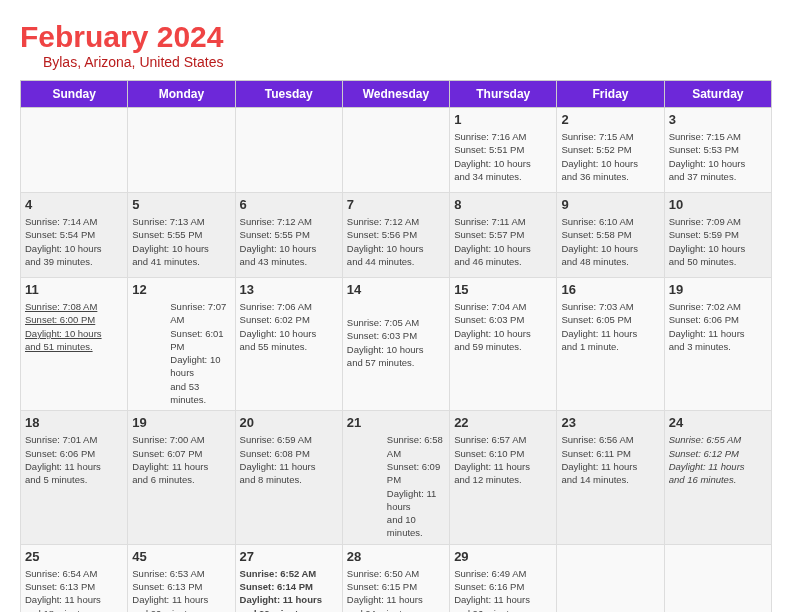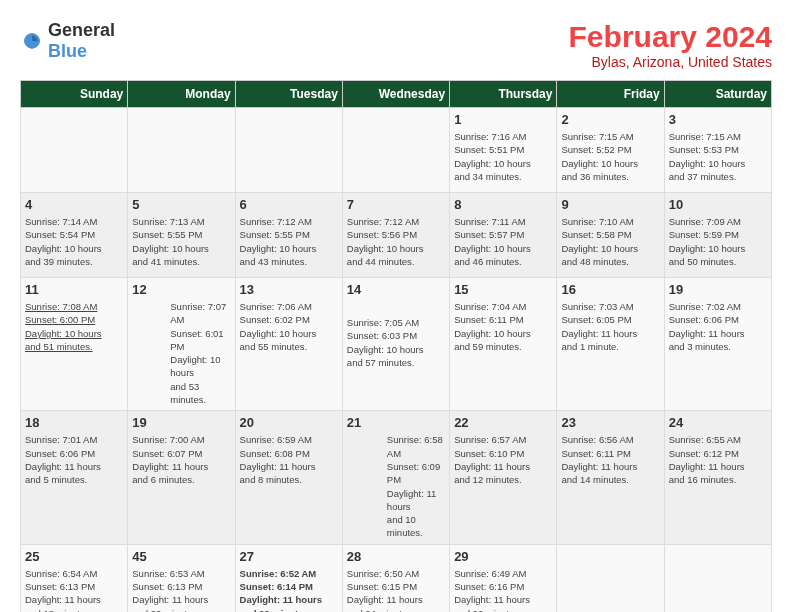--- a/index.html
+++ b/index.html
@@ -46,25 +46,25 @@
     .location-title {
       font-size: 14px;
       color: #b91c1c;
     }
     table {
       width: 100%;
       border-collapse: collapse;
       table-layout: fixed;
     }
     thead tr th {
-      background-color: #14532d;
+      background-color: #6d28d9;
       color: #fff;
       padding: 6px 4px;
       font-size: 12px;
-      text-align: right;
+      text-align: center;
       border: 1px solid #ccc;
       margin-left: 21px;
     }
     tbody tr td {
       vertical-align: top;
       border: 1px solid #ddd;
       padding: 4px;
       font-size: 10px;
       color: #333;
       height: 85px;
@@ -83,30 +83,20 @@
     .day-info {
       font-size: 9.5px;
       line-height: 1.4;
       color: #444;
     }
   </style>
 </head>
 <body>
 
 <div class="header">
-  <div class="logo">
-    <svg class="logo-icon" viewBox="0 0 30 30" xmlns="http://www.w3.org/2000/svg">
-      <path d="M15 5 C10 5, 5 10, 5 15 C5 18, 7 21, 10 23 L15 25 L20 23 C23 21, 25 18, 25 15 C25 10, 20 5, 15 5Z" fill="#4a90d9"></path>
-      <path d="M15 8 C18 8, 22 11, 22 15 L15 15Z" fill="#2a6aad"></path>
-    </svg>
-    <div>
-      <span class="logo-text-general">General</span><br>
-      <span class="logo-text-blue">Blue</span>
-    </div>
-  </div>
   <div class="title-block">
     <div class="month-title">February 2024</div>
     <div class="location-title">Bylas, Arizona, United States</div>
   </div>
 </div>
 
 <table>
   <thead>
     <tr id="header-row">
         <th>Sunday</th>
@@ -177,21 +167,21 @@
         </td>
         <td>
           <div class="day-number">8</div>
           <div class="day-info" style="white-space: pre-line;">Sunrise: 7:11 AM
 Sunset: 5:57 PM
 Daylight: 10 hours
 and 46 minutes.</div>
         </td>
         <td>
           <div class="day-number">9</div>
-          <div class="day-info" style="white-space: pre-line;">Sunrise: 7:10 AM
+          <div class="day-info" style="white-space: pre-line;">Sunrise: 6:10 AM
 Sunset: 5:58 PM
 Daylight: 10 hours
 and 48 minutes.</div>
         </td>
         <td>
           <div class="day-number">10</div>
           <div class="day-info" style="white-space: pre-line;">Sunrise: 7:09 AM
 Sunset: 5:59 PM
 Daylight: 10 hours
 and 50 minutes.</div>
@@ -222,21 +212,21 @@
         <td>
           <div class="day-number">14</div>
           <div class="day-info" style="white-space: pre-line; margin-top: 19px;">Sunrise: 7:05 AM
 Sunset: 6:03 PM
 Daylight: 10 hours
 and 57 minutes.</div>
         </td>
         <td>
           <div class="day-number">15</div>
           <div class="day-info" style="white-space: pre-line;">Sunrise: 7:04 AM
-Sunset: 6:11 PM
+Sunset: 6:03 PM
 Daylight: 10 hours
 and 59 minutes.</div>
         </td>
         <td>
           <div class="day-number">16</div>
           <div class="day-info" style="white-space: pre-line;">Sunrise: 7:03 AM
 Sunset: 6:05 PM
 Daylight: 11 hours
 and 1 minute.</div>
         </td>
@@ -286,21 +276,21 @@
         </td>
         <td>
           <div class="day-number">23</div>
           <div class="day-info" style="white-space: pre-line;">Sunrise: 6:56 AM
 Sunset: 6:11 PM
 Daylight: 11 hours
 and 14 minutes.</div>
         </td>
         <td>
           <div class="day-number">24</div>
-          <div class="day-info" style="white-space: pre-line;">Sunrise: 6:55 AM
+          <div class="day-info" style="white-space: pre-line; font-style: italic;">Sunrise: 6:55 AM
 Sunset: 6:12 PM
 Daylight: 11 hours
 and 16 minutes.</div>
         </td>
       </tr>
       <tr>
         <td>
           <div class="day-number">25</div>
           <div class="day-info" style="white-space: pre-line;">Sunrise: 6:54 AM
 Sunset: 6:13 PM

